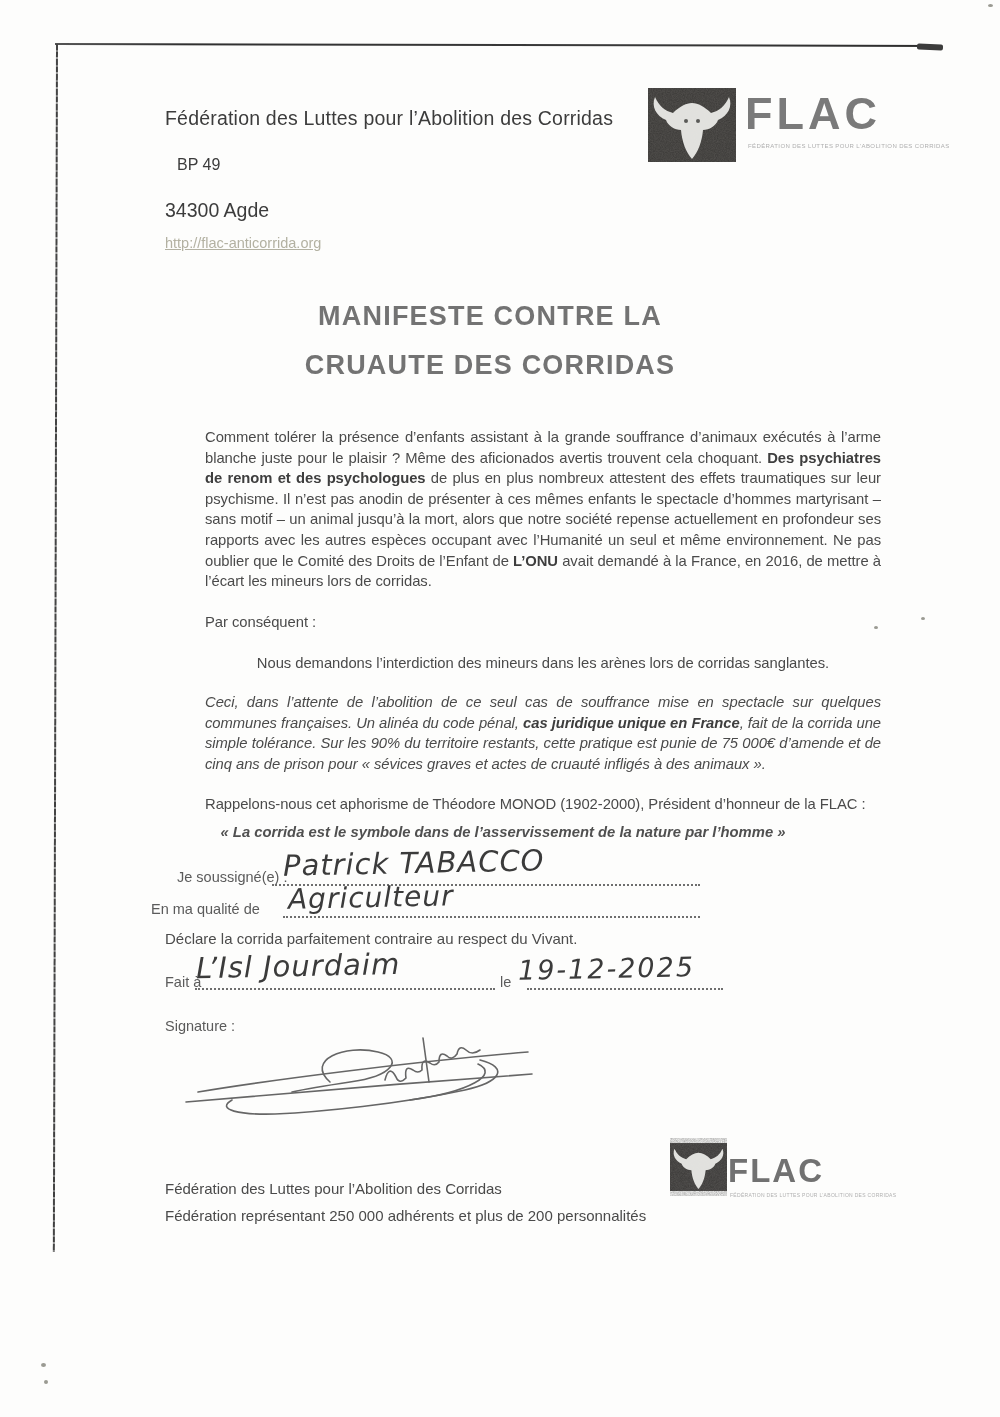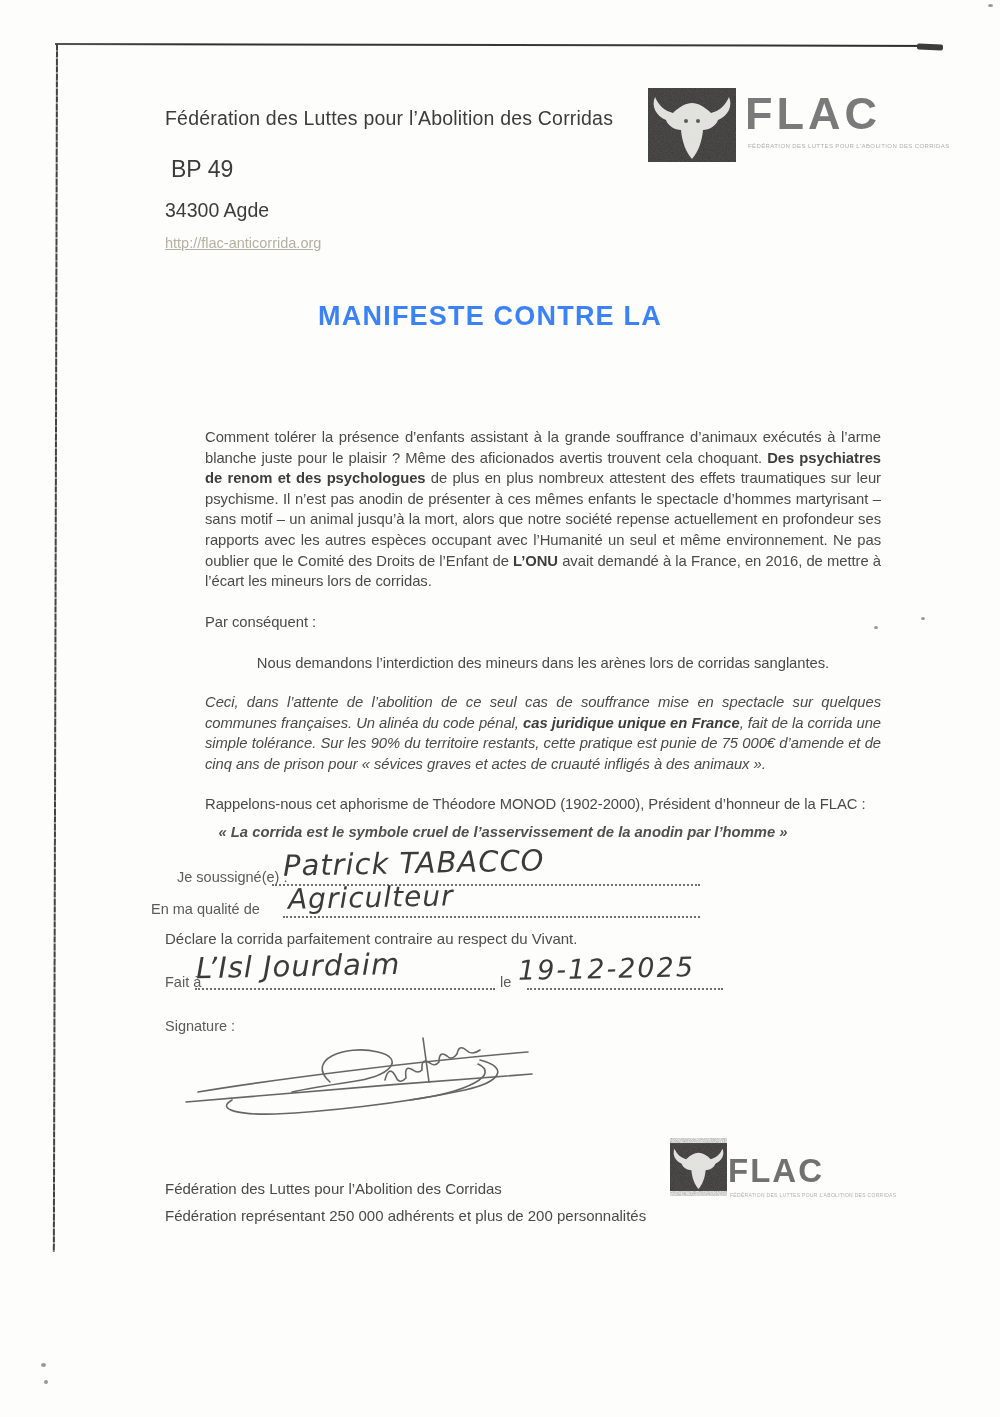--- a/index.html
+++ b/index.html
@@ -17,32 +17,32 @@
   .scan-top-blob { position:absolute; left:917px; top:44px; width:26px; height:6px; background:#3c3c3c; border-radius:2px; transform:rotate(2deg); }
   .scan-left {
     position:absolute; left:56px; top:44px; width:2px; height:1208px;
     background-image:repeating-linear-gradient(to bottom,#454545 0 6px,#7d7d7d 6px 8px,#3f3f3f 8px 13px,#9b9b9b 13px 15px);
     transform:rotate(0.15deg); transform-origin:top left;
   }
   .speck { position:absolute; background:#9a9a92; border-radius:50%; }
 
   
   .org-name { position:absolute; left:165px; top:107px; font-size:19.5px; color:#3c3c3c; letter-spacing:0.2px; }
-  .addr1 { position:absolute; left:171px; top:156px; font-size:23px; color:#3c3c3c;text-align:center; }
+  .addr1 { position:absolute; left:177px; top:156px; font-size:16px; color:#3c3c3c;text-align:center; }
   .addr2 { position:absolute; left:165px; top:199px; font-size:19.5px; color:#3c3c3c; }
   .website { position:absolute; left:165px; top:235px; font-size:14.5px; color:#b3b1a2; text-decoration:underline; text-decoration-color:#b3b1a2; }
 
   .bull-box { position:absolute; left:648px; top:88px; width:88px; height:74px; }
   .flac-word { position:absolute; left:745px; top:88px; font-size:45px; font-weight:bold; color:#7a7a7a; letter-spacing:4px; font-family:"Liberation Sans",sans-serif; }
   .flac-tag { position:absolute; left:748px; top:143px; font-size:6px; color:#aeaeae; letter-spacing:0.4px; white-space:nowrap; }
 
   
   .title-line1, .title-line2 {
     position:absolute; left:160px; width:660px; text-align:center;
-    font-size:27px; font-weight:bold; color:#3b82f6; letter-spacing:1.2px;
+    font-size:27px; font-weight:bold; color:#737373; letter-spacing:1.2px;
   }
   .title-line1 { top:301px; }
   .title-line2 { top:350px; }
 
   
   .para {
     position:absolute; left:165px; width:676px; text-align:justify;
     font-size:14.8px; line-height:20.6px; color:#4a4a4a; letter-spacing:-0.05px;margin-left:40px;
   }
   .para b { color:#3e3e3e; }
@@ -107,30 +107,31 @@
       <rect width="88" height="74" filter="url(#grain)" opacity="0.55"></rect>
       <path d="M18,32 C8,28 3,18 7,9 C11,18 17,23 25,25 C31,19 38,15 44,15 C50,15 57,19 63,25 C71,23 77,18 81,9 C85,18 80,28 70,32 C68,38 61,42 55,42 C54,54 50,64 44,71 C38,64 34,54 33,42 C27,42 20,38 18,32 Z" fill="#efefec" opacity="0.92"></path>
       <circle cx="38" cy="33" r="2" fill="#5a5a58"></circle>
       <circle cx="50" cy="33" r="2" fill="#5a5a58"></circle>
     </svg>
   </div>
   <div class="flac-word">FLAC</div>
   <div class="flac-tag">FÉDÉRATION DES LUTTES POUR L’ABOLITION DES CORRIDAS</div>
 
   <div class="title-line1">MANIFESTE CONTRE LA</div>
+  <div class="title-line2">CRUAUTE DES CORRIDAS</div>
 
   <div class="para p1"><span>Comment tolérer la présence d’enfants assistant à la grande souffrance d’animaux exécutés à l’arme blanche juste pour le plaisir ? Même des aficionados avertis trouvent cela choquant. </span><b>Des psychiatres de renom et des psychologues</b><span> de plus en plus nombreux attestent des effets traumatiques sur leur psychisme. Il n’est pas anodin de présenter à ces mêmes enfants le spectacle d’hommes martyrisant – sans motif – un animal jusqu’à la mort, alors que notre société repense actuellement en profondeur ses rapports avec les autres espèces occupant avec l’Humanité un seul et même environnement. Ne pas oublier que le Comité des Droits de l’Enfant de </span><b>L’ONU</b><span> avait demandé à la France, en 2016, de mettre à l’écart les mineurs lors de corridas.</span></div>
 
   <div class="para p2">Par conséquent :</div>
   <div class="para p3">Nous demandons l’interdiction des mineurs dans les arènes lors de corridas sanglantes.</div>
 
   <div class="para p4"><span>Ceci, dans l’attente de l’abolition de ce seul cas de souffrance mise en spectacle sur quelques communes françaises. Un alinéa du code pénal, </span><b>cas juridique unique en France</b><span>, fait de la corrida une simple tolérance. Sur les 90% du territoire restants, cette pratique est punie de 75 000€ d’amende et de cinq ans de prison pour « sévices graves et actes de cruauté infligés à des animaux ».</span></div>
 
   <div class="para p5">Rappelons-nous cet aphorisme de Théodore MONOD (1902-2000), Président d’honneur de la FLAC :</div>
-  <div class="quote">« La corrida est le symbole cruel de l’asservissement de la anodin par l’homme »</div>
+  <div class="quote">« La corrida est le symbole dans de l’asservissement de la nature par l’homme »</div>
 
   <div class="flabel" style="left:165px;top:869px;margin-left:12px;">Je soussigné(e) : </div>
   <div class="dots" style="left:272px;top:884px;width:428px;"></div>
   <div class="hand hand-name">Patrick TABACCO</div>
 
   <div class="flabel" style="left:151px;top:901px;">En ma qualité de </div>
   <div class="dots" style="left:283px;top:916px;width:417px;"></div>
   <div class="hand hand-role">Agriculteur</div>
 
   <div class="declaration">Déclare la corrida parfaitement contraire au respect du Vivant.</div>

